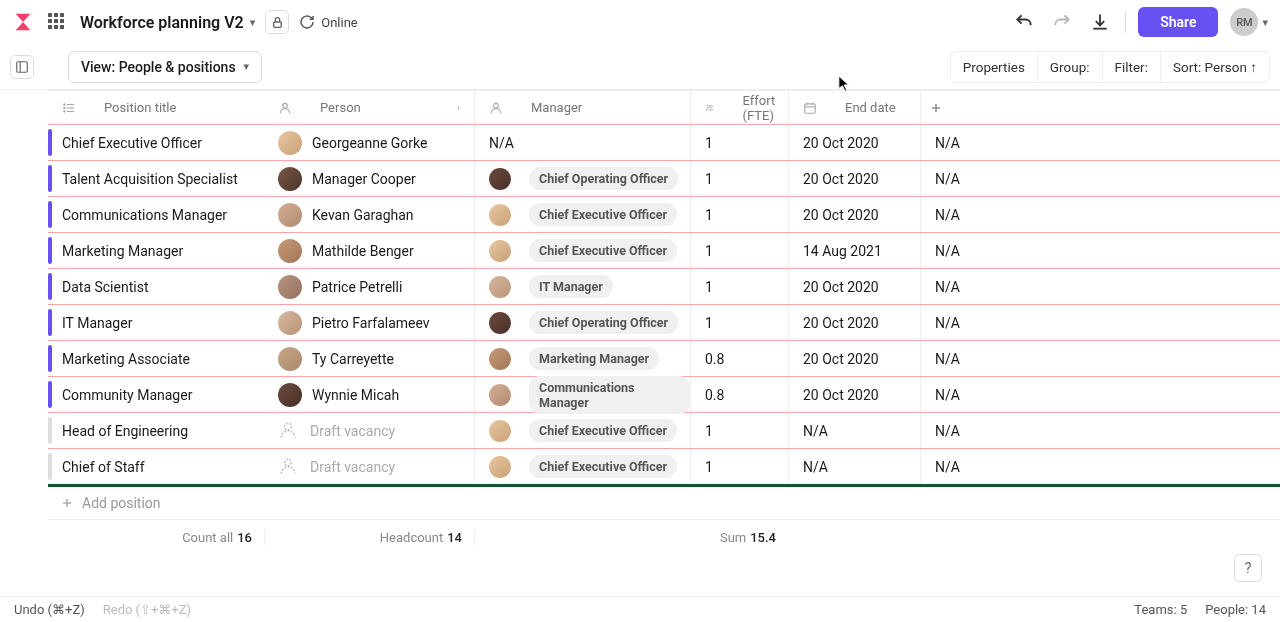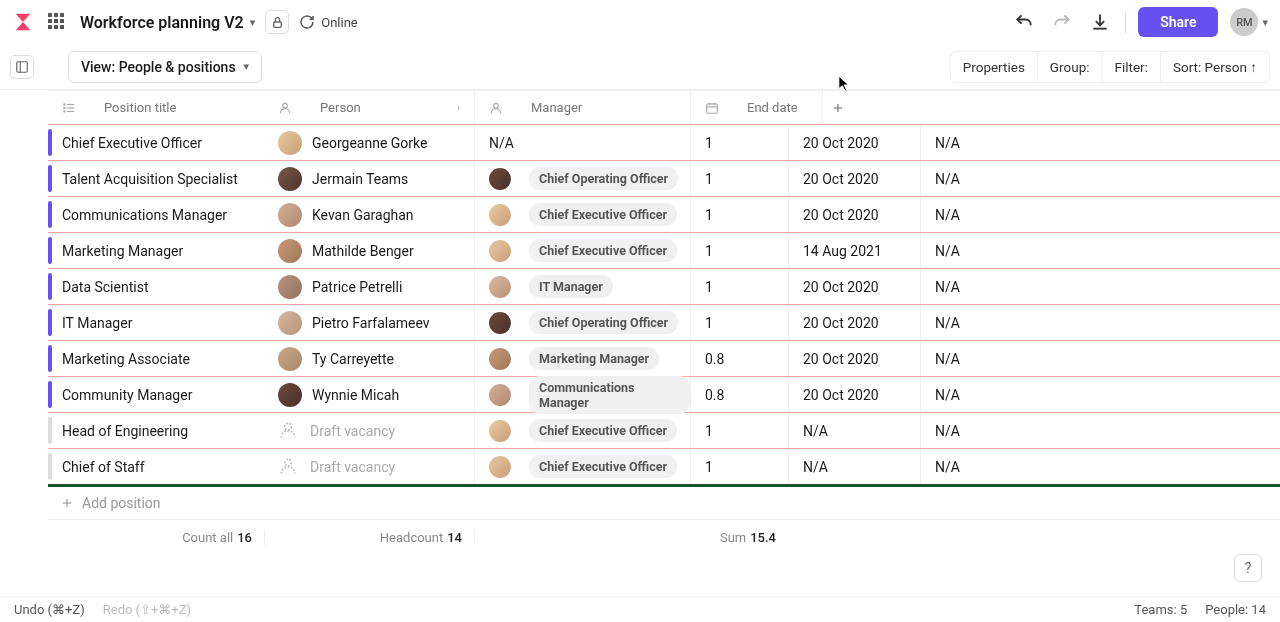--- a/index.html
+++ b/index.html
@@ -430,20 +430,29 @@
       <span>Person</span>
       <span class="person-expand">›</span>
     </div>
     <div class="col col-manager">
       <svg class="hdr-icon" width="14" height="14" viewBox="0 0 24 24" fill="none" stroke="#aaa" stroke-width="2">
           <circle cx="12" cy="8" r="4"></circle>
           <path d="M4 21 a8 8 0 0 1 16 0"></path>
         </svg>
       <span>Manager</span>
     </div>
+    <div class="col col-effort">
+      <svg class="hdr-icon" width="14" height="14" viewBox="0 0 24 24" fill="none" stroke="#aaa" stroke-width="2">
+          <circle cx="9" cy="8" r="3"></circle>
+          <circle cx="16" cy="8" r="3"></circle>
+          <path d="M3 20 a6 6 0 0 1 12 0"></path>
+          <path d="M13 20 a6 6 0 0 1 9 -3"></path>
+        </svg>
+      <span>Effort (FTE)</span>
+    </div>
     <div class="col col-end">
       <svg class="hdr-icon" width="14" height="14" viewBox="0 0 24 24" fill="none" stroke="#aaa" stroke-width="2">
           <rect x="3" y="5" width="18" height="16" rx="2"></rect>
           <line x1="3" y1="10" x2="21" y2="10"></line>
           <line x1="8" y1="3" x2="8" y2="7"></line>
           <line x1="16" y1="3" x2="16" y2="7"></line>
         </svg>
       <span>End date</span>
     </div>
     <div class="col-add">
@@ -475,21 +484,21 @@
         <div class="col col-end cell">
           <span>N/A</span>
         </div>
       </div>
       <div class="row">
         <div class="col col-title cell">
           <span>Talent Acquisition Specialist</span>
         </div>
         <div class="col col-person cell">
           <div class="avatar a-2"></div>
-          <span>Jermain Teams</span>
+          <span>Manager Cooper</span>
         </div>
         <div class="col col-manager cell">
           <div class="mgr-chip">
             <div class="avatar mgr-avatar a-8"></div>
             <span class="pill">Chief Operating Officer</span>
           </div>
         </div>
         <div class="col col-effort cell">
           <span>1</span>
         </div>

